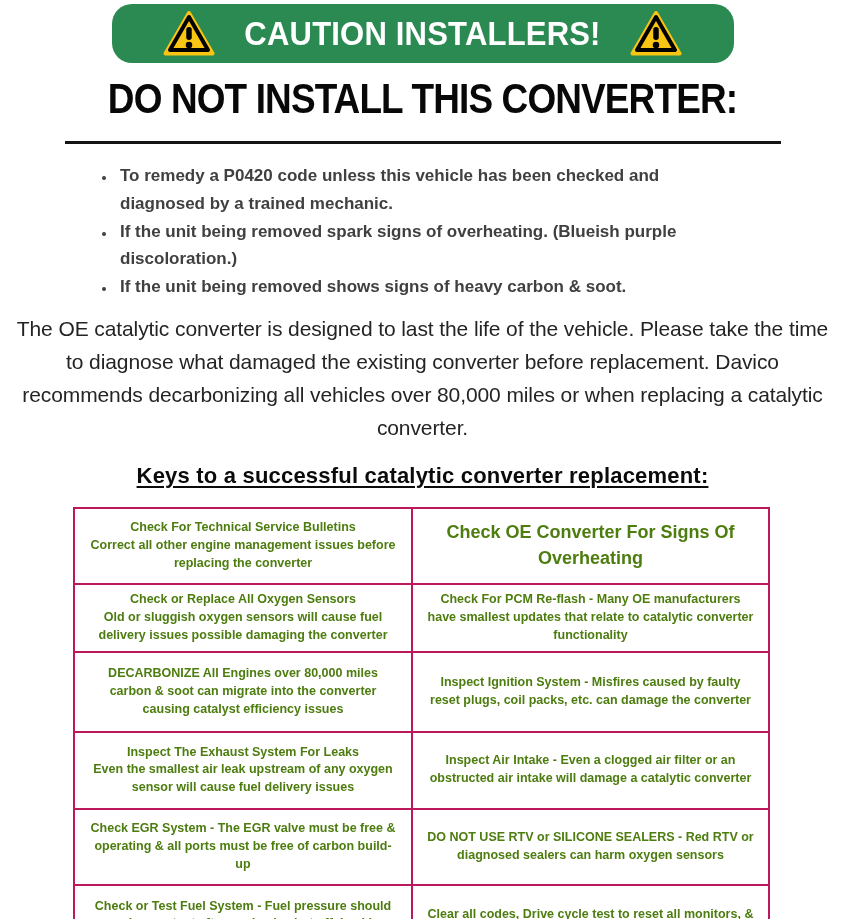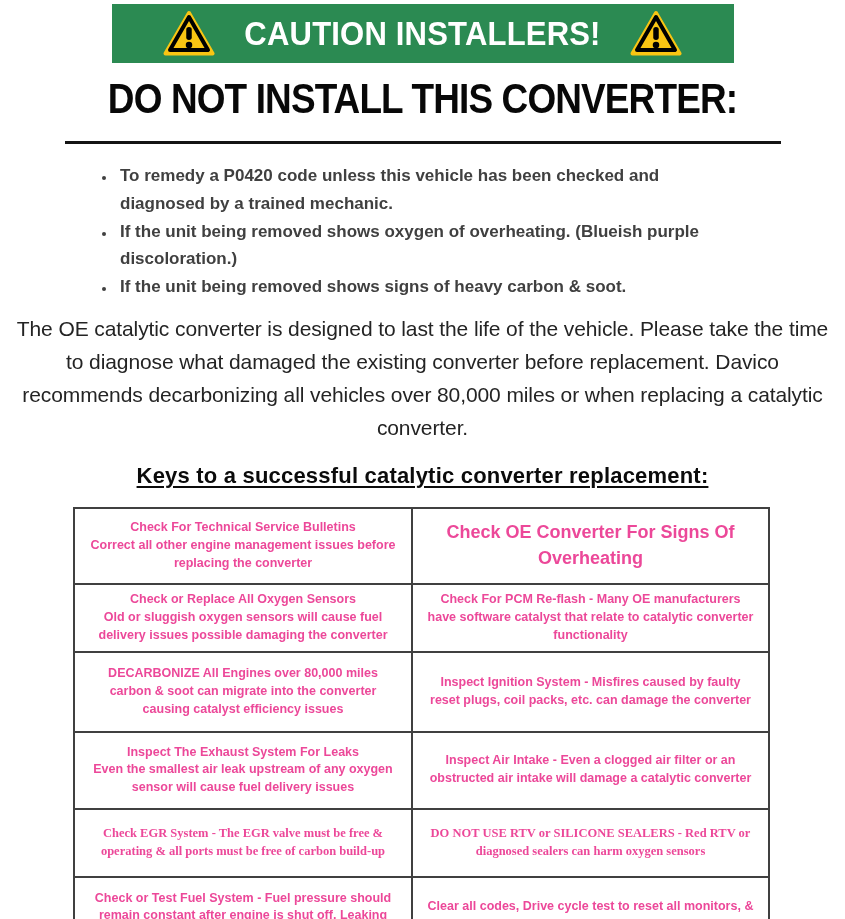--- a/index.html
+++ b/index.html
@@ -12,20 +12,21 @@
   }
   .page { width: 845px; height: 919px; overflow: hidden; }
 
   
   .banner {
     width: 622px; height: 59px;
     margin: 4px auto 0;
     background: #2b8a52;
     display: flex; align-items: center; justify-content: center;
     gap: 18px;
+    border-radius: 20px;
   }
   .banner-title {
     color: #ffffff;
     font-weight: bold;
     font-size: 33px;
     white-space: nowrap;
     display: inline-block;
     transform: scaleX(0.94);
     letter-spacing: 0.2px;
   }
@@ -91,36 +92,36 @@
   }
 
   
   .advice-table {
     border-collapse: collapse;
     table-layout: fixed;
     width: 695px;
     margin: 18px 0 0 73px;
   }
   .advice-table td {
-    border: 2px solid #404040;
+    border: 2px solid #be185d;
     text-align: center;
     vertical-align: middle;
     font-weight: bold;
     font-size: 12.5px;
     line-height: 1.42;
     padding: 6px 12px;
     white-space: pre-line;
-    color: #ec4899;
+    color: #4d7c0f;
   }
   .advice-table .cell-lg { font-size: 18px; }
   .advice-table tr.r1 { height: 76px; }
   .advice-table tr.r2 { height: 68px; margin-top: 32px; }
   .advice-table tr.r3 { height: 80px; }
   .advice-table tr.r4 { height: 77px; padding-left: 28px; }
-  .advice-table tr.r5 { height: 68px; font-family: Liberation Serif, serif; }
+  .advice-table tr.r5 { height: 76px; }
   .advice-table tr.r6 { height: 79px; }
 </style>
 </head>
 <body>
 
 <div class="page">
 
   <div class="banner">
     <span class="warning-icon">
       <svg viewBox="0 0 104 92" xmlns="http://www.w3.org/2000/svg">
@@ -140,21 +141,21 @@
       </svg>
     </span>
   </div>
 
   <h1 class="main-heading">DO NOT INSTALL THIS CONVERTER:</h1>
 
   <hr class="divider">
 
   <ul class="warning-list">
     <li>To remedy a P0420 code unless this vehicle has been checked and diagnosed by a trained mechanic.</li>
-    <li>If the unit being removed shows oxygen of overheating. (Blueish purple discoloration.)</li>
+    <li>If the unit being removed spark signs of overheating. (Blueish purple discoloration.)</li>
     <li>If the unit being removed shows signs of heavy carbon &amp; soot.</li>
   </ul>
 
   <p class="intro-paragraph">The OE catalytic converter is designed to last the life of the vehicle. Please take the time to diagnose what damaged the existing converter before replacement. Davico recommends decarbonizing all vehicles over 80,000 miles or when replacing a catalytic converter.</p>
 
   <h2 class="keys-heading">Keys to a successful catalytic converter replacement:</h2>
 
   <table class="advice-table">
     <colgroup>
       <col style="width:338px">
@@ -162,21 +163,21 @@
     </colgroup>
     <tbody>
       <tr class="r1">
         <td>Check For Technical Service Bulletins
 Correct all other engine management issues before replacing the converter</td>
         <td class="cell-lg">Check OE Converter For Signs Of Overheating</td>
       </tr>
       <tr class="r2">
         <td>Check or Replace All Oxygen Sensors
 Old or sluggish oxygen sensors will cause fuel delivery issues possible damaging the converter</td>
-        <td>Check For PCM Re-flash - Many OE manufacturers have software catalyst that relate to catalytic converter functionality</td>
+        <td>Check For PCM Re-flash - Many OE manufacturers have smallest updates that relate to catalytic converter functionality</td>
       </tr>
       <tr class="r3">
         <td>DECARBONIZE All Engines over 80,000 miles carbon &amp; soot can migrate into the converter causing catalyst efficiency issues</td>
         <td>Inspect Ignition System - Misfires caused by faulty reset plugs, coil packs, etc. can damage the converter</td>
       </tr>
       <tr class="r4">
         <td>Inspect The Exhaust System For Leaks
 Even the smallest air leak upstream of any oxygen sensor will cause fuel delivery issues</td>
         <td>Inspect Air Intake - Even a clogged air filter or an obstructed air intake will damage a catalytic converter</td>
       </tr>

